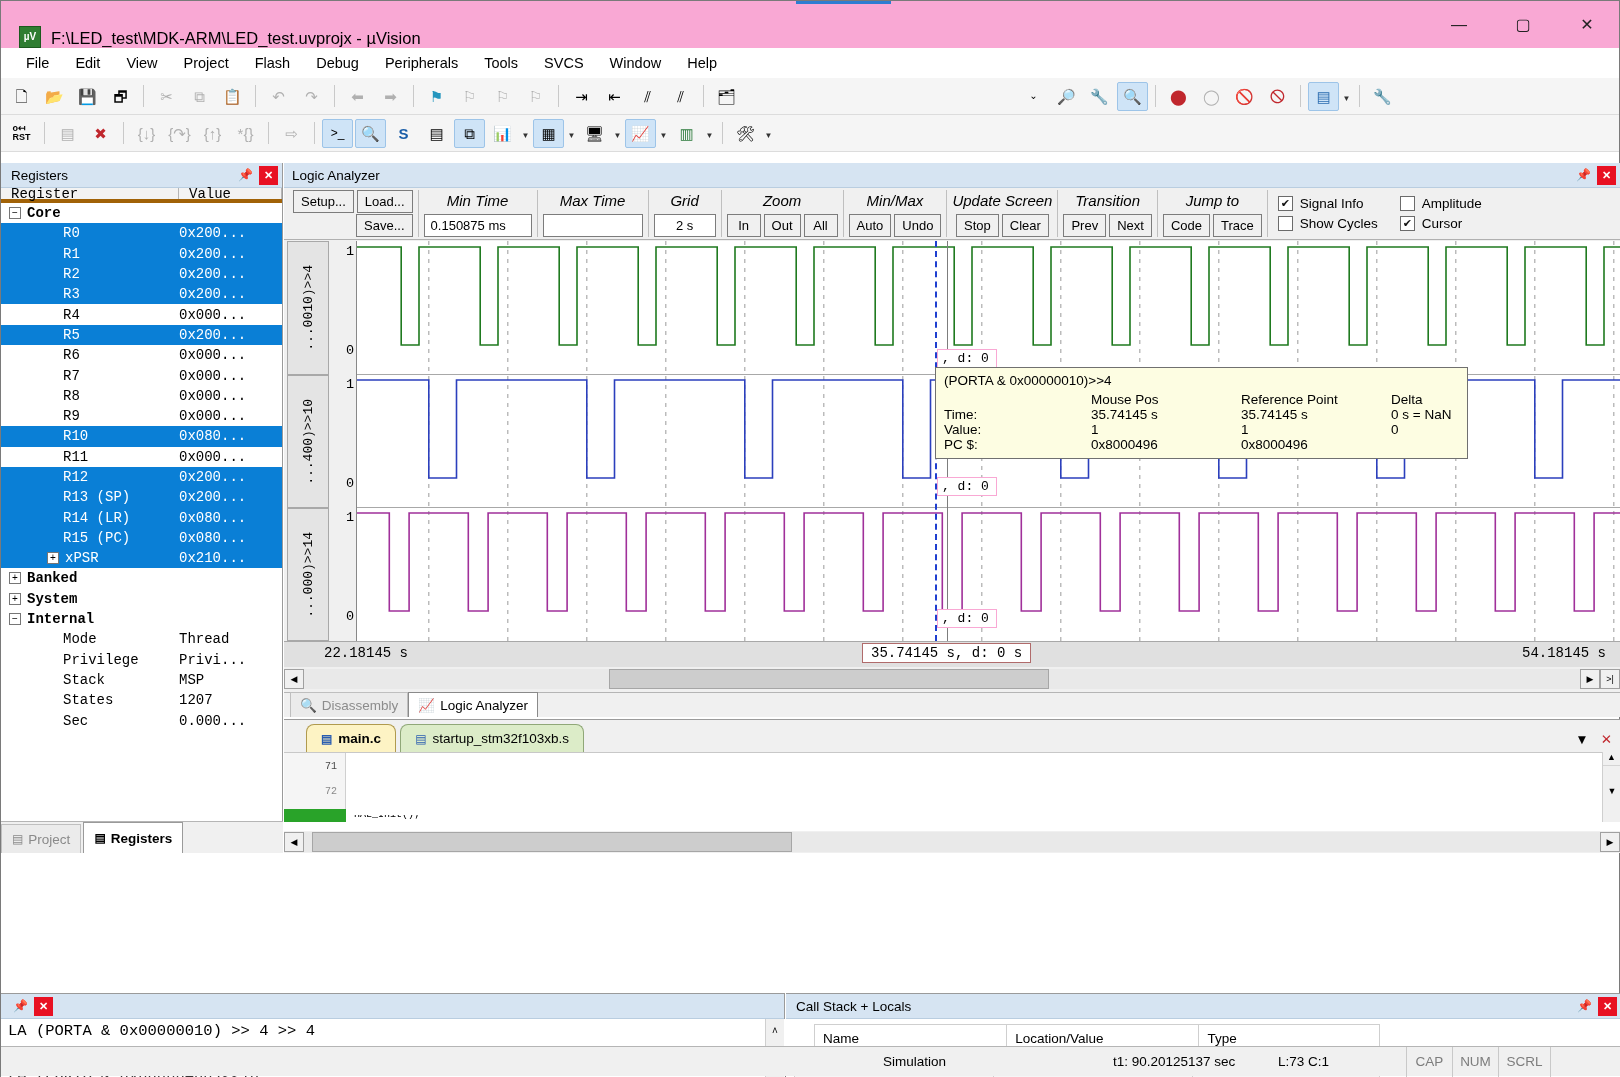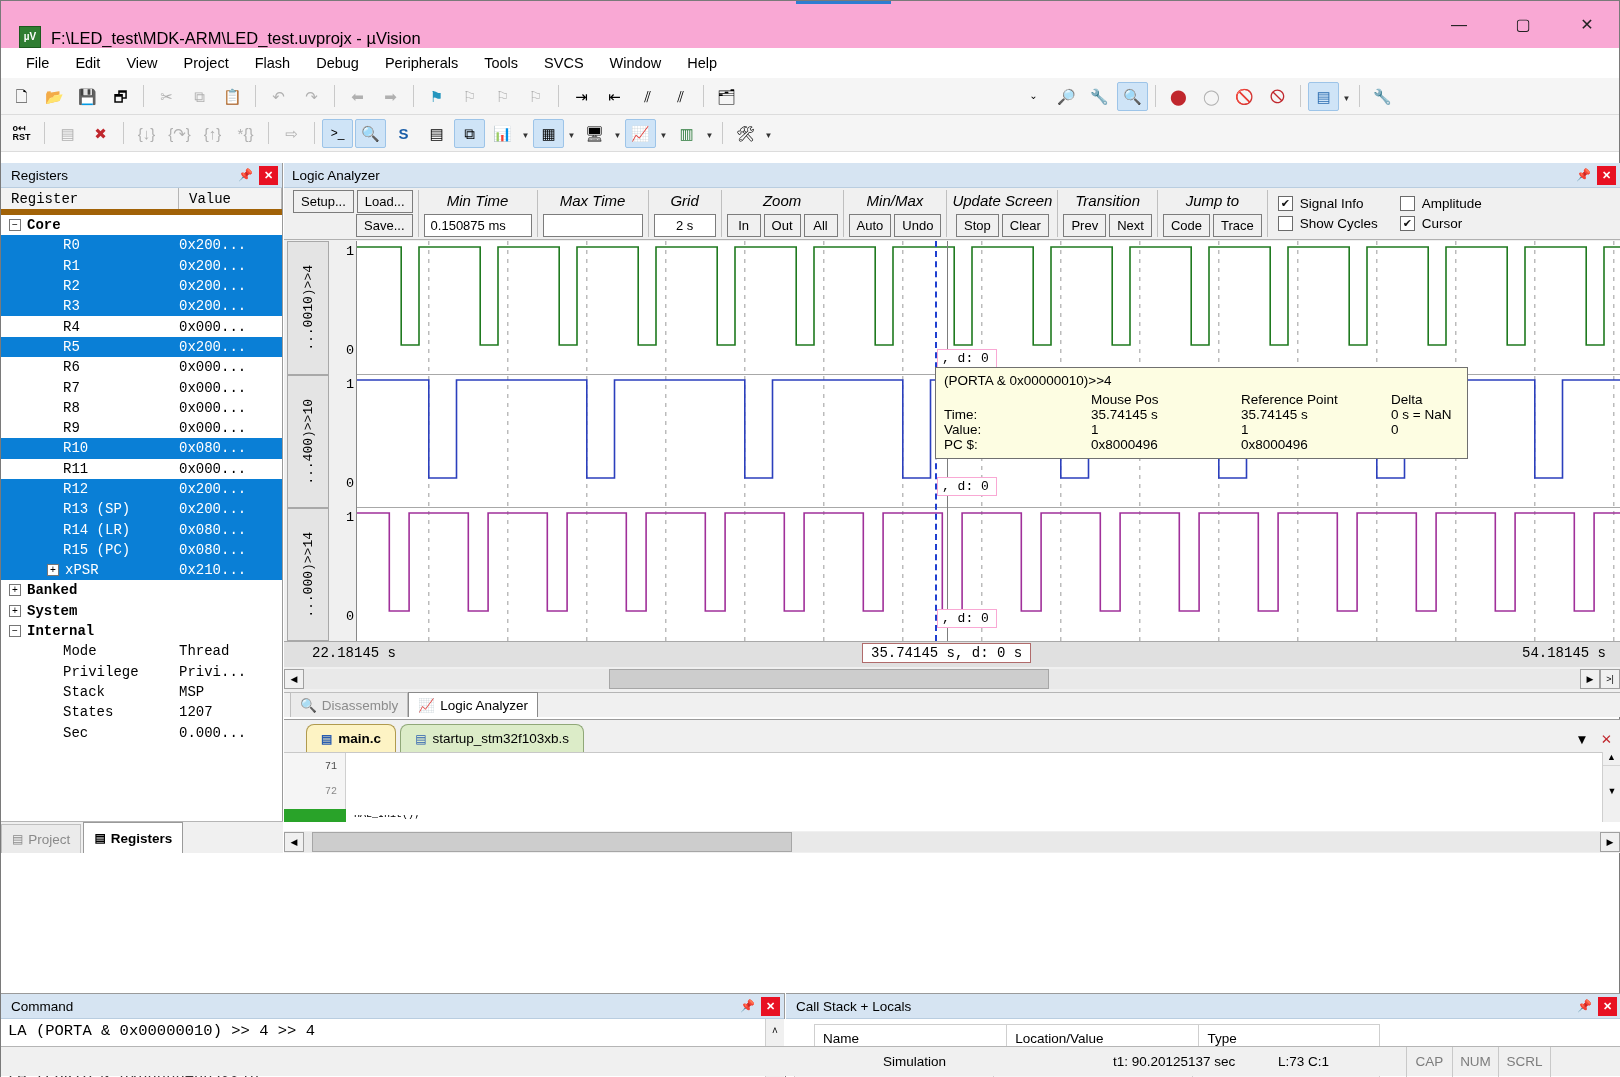--- a/index.html
+++ b/index.html
@@ -40,21 +40,21 @@
   
   .main { position:absolute; top:162px; left:0; width:1620px; height:858px; }
 
   
   .leftdock { position:absolute; left:0; top:0; width:282px; height:690px; background:#fff; border-right:1px solid #9a9a9a; }
   .pane-title { height:25px; background:#d6e4f2; display:flex; align-items:center; padding:0 4px 0 10px; font-size:13.5px; border-bottom:1px solid #b9cde0;}
   .pane-title .t { flex:1; }
   .pin-btn, .x-btn { width:19px; height:19px; display:flex; align-items:center; justify-content:center; font-size:12px; }
   .x-btn { background:#e81123; color:#fff; font-weight:bold; font-size:11px; margin-left:4px; }
   .regtable { font-family:"Liberation Mono", monospace; font-size:14px; }
-  .reg-head { display:flex; height:27px; border-bottom:6px solid #a16207; }
+  .reg-head { display:flex; height:15px; border-bottom:4px solid #a16207; }
   .reg-head div { display:flex; align-items:center; padding-left:10px; background:#f3f3f3; border-right:1px solid #b5b5b5; }
   .reg-head .c1 { width:178px; }
   .reg-head .c2 { width:103px; }
   .reg-row { display:flex; height:20.3px; align-items:center; font-size:14px; }
   .reg-row.sel { background:#0a7fd6; color:#fff; }
   .reg-row .nm { width:178px; display:flex; align-items:center; }
   .reg-row .vl { width:100px; }
   .ind0 { padding-left:8px; }
   .ind1 { padding-left:46px; }
   .ind2 { padding-left:62px; }
@@ -724,21 +724,21 @@
               <div style="width:147px">PC $:</div>
               <div style="width:150px">0x8000496</div>
               <div style="width:150px">0x8000496</div>
               <div></div>
             </div>
           </div>
         </div>
       </div>
 
       <div class="taxis">
-        <div class="tl" style="left:28px">22.18145 s</div>
+        <div class="tl" style="left:40px">22.18145 s</div>
         <div class="tl" style="right:14px">54.18145 s</div>
         <div class="timetag" style="left:578px">35.74145 s,    d: 0 s</div>
       </div>
 
       <div class="hscroll">
         <div class="sbtn">◀</div>
         <div class="strack">
           <div class="sthumb" style="left:305px; width:440px"></div>
         </div>
         <div class="sbtn">▶</div>
@@ -789,21 +789,20 @@
         <div class="sbtn">◀</div>
         <div class="strack">
           <div class="sthumb" style="left:8px; width:480px"></div>
         </div>
         <div class="sbtn">▶</div>
       </div>
     </div>
 
     <div class="cmd">
       <div class="pane-title">
-        <div class="t">Command</div>
         <div class="pin-btn">📌</div>
         <div class="x-btn">✕</div>
       </div>
       <div class="cmd-out">
         <div class="ln">LA (PORTA &amp; 0x00000010) &gt;&gt; 4 &gt;&gt; 4</div>
         <div class="ln">LA (PORTA &amp; 0x00000010)&gt;&gt;4</div>
         <div class="ln clip">LA (PORTB &amp; 0x00000400)&gt;&gt;10</div>
       </div>
       <div class="cmd-vs">
         <div style="height:26px; text-align:center; font-size:10px; padding-top:6px">˄</div>

